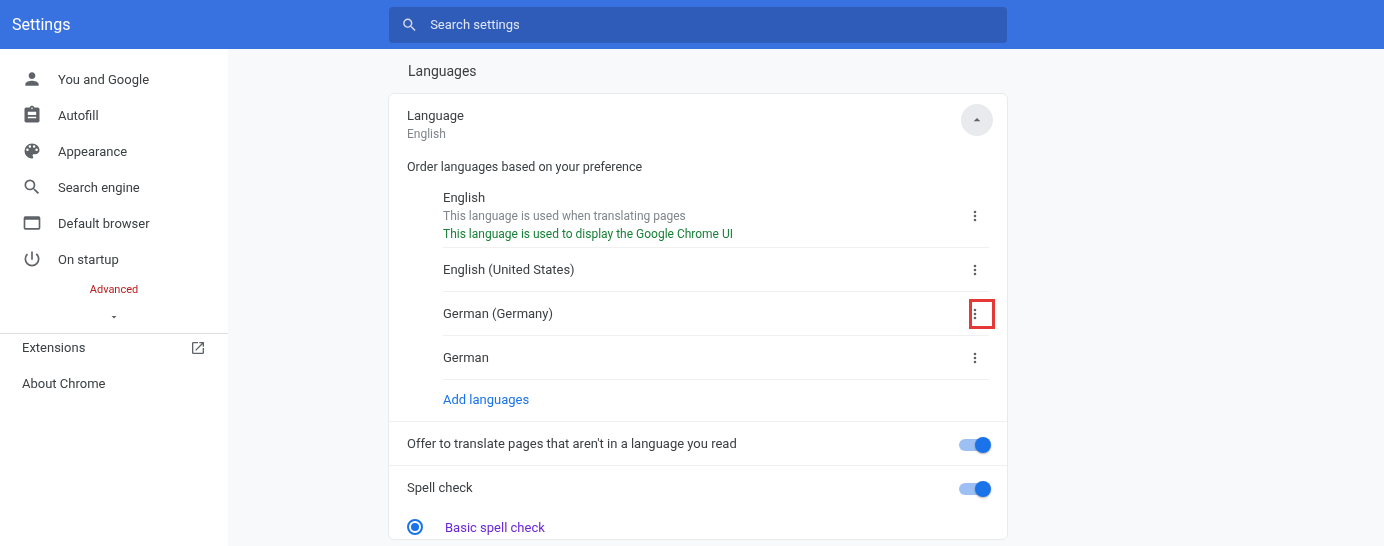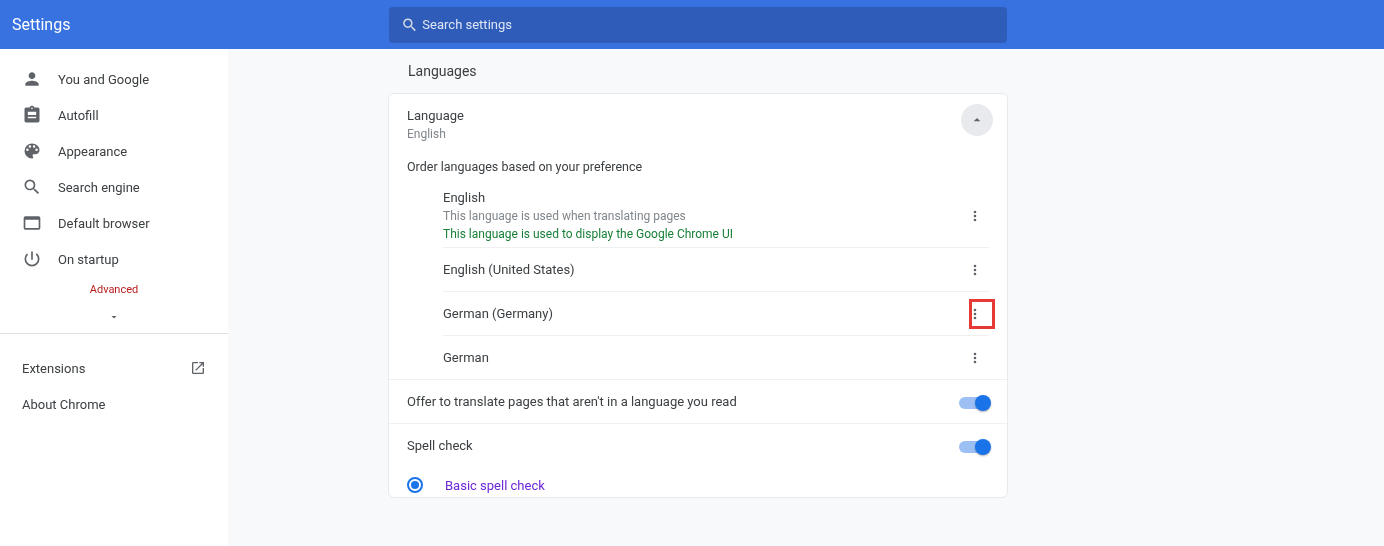--- a/index.html
+++ b/index.html
@@ -31,21 +31,21 @@
     align-items: center;
     padding: 0 12px;
   }
   .search-box svg { width: 18px; height: 18px; fill: #e8eaed; opacity: .9; }
   .search-box input {
     background: transparent;
     border: none;
     outline: none;
     color: #fff;
     font-size: 13px;
-    margin-left: 4px;
+    margin-left: 12px;
     width: 100%;
   }
   .search-box input::placeholder { color: #dfe6f5; }
 
   
   .body { display: flex; height: calc(546px - 49px); }
   .sidebar {
     width: 228px;
     background: #fff;
     padding-top: 12px;
@@ -71,21 +71,21 @@
     color: #b91c1c;
     font-size: 11px;
     justify-content: space-between;
     cursor: pointer;
     margin-top: 6px;
     flex-direction: column;
   }
   .side-sep { height: 1px; background: #e0e0e0; margin: 10px 0 6px 0; }
   .side-link {
     display: flex;
-    align-items: flex-end;
+    align-items: flex-start;
     height: 36px;
     padding: 0 22px;
     color: #3c4043;
     font-size: 13px;
     justify-content: space-between;
     cursor: pointer;
   }
 
   
   .main { flex: 1; position: relative; }
@@ -322,20 +322,21 @@
             <div class="lang-texts">
               <div class="lang-name">German</div>
             </div>
             <div class="more-btn">
               <svg viewBox="0 0 24 24">
                   <path d="M12 8a2 2 0 100-4 2 2 0 000 4zm0 2a2 2 0 100 4 2 2 0 000-4zm0 6a2 2 0 100 4 2 2 0 000-4z"></path>
                 </svg>
             </div>
           </div>
 
+          <div class="add-lang">Add languages</div>
         </div>
 
         <div class="toggle-row">
           <span>Offer to translate pages that aren't in a language you read</span>
           <div class="switch">
             <div class="track"></div>
               <div class="knob"></div>
           </div>
         </div>
         <div class="toggle-row">

